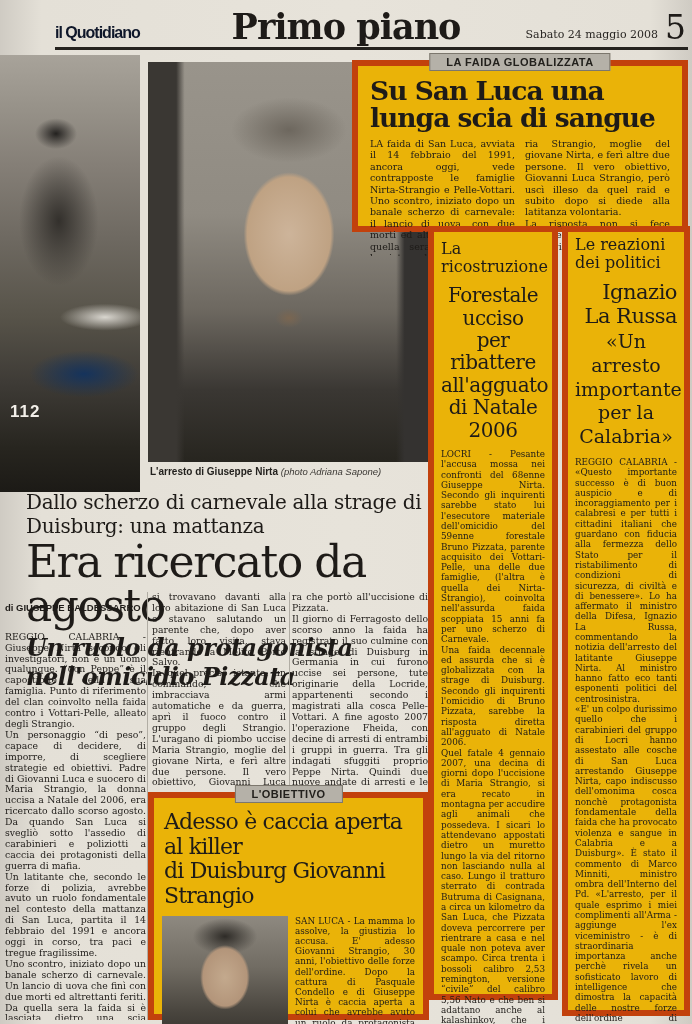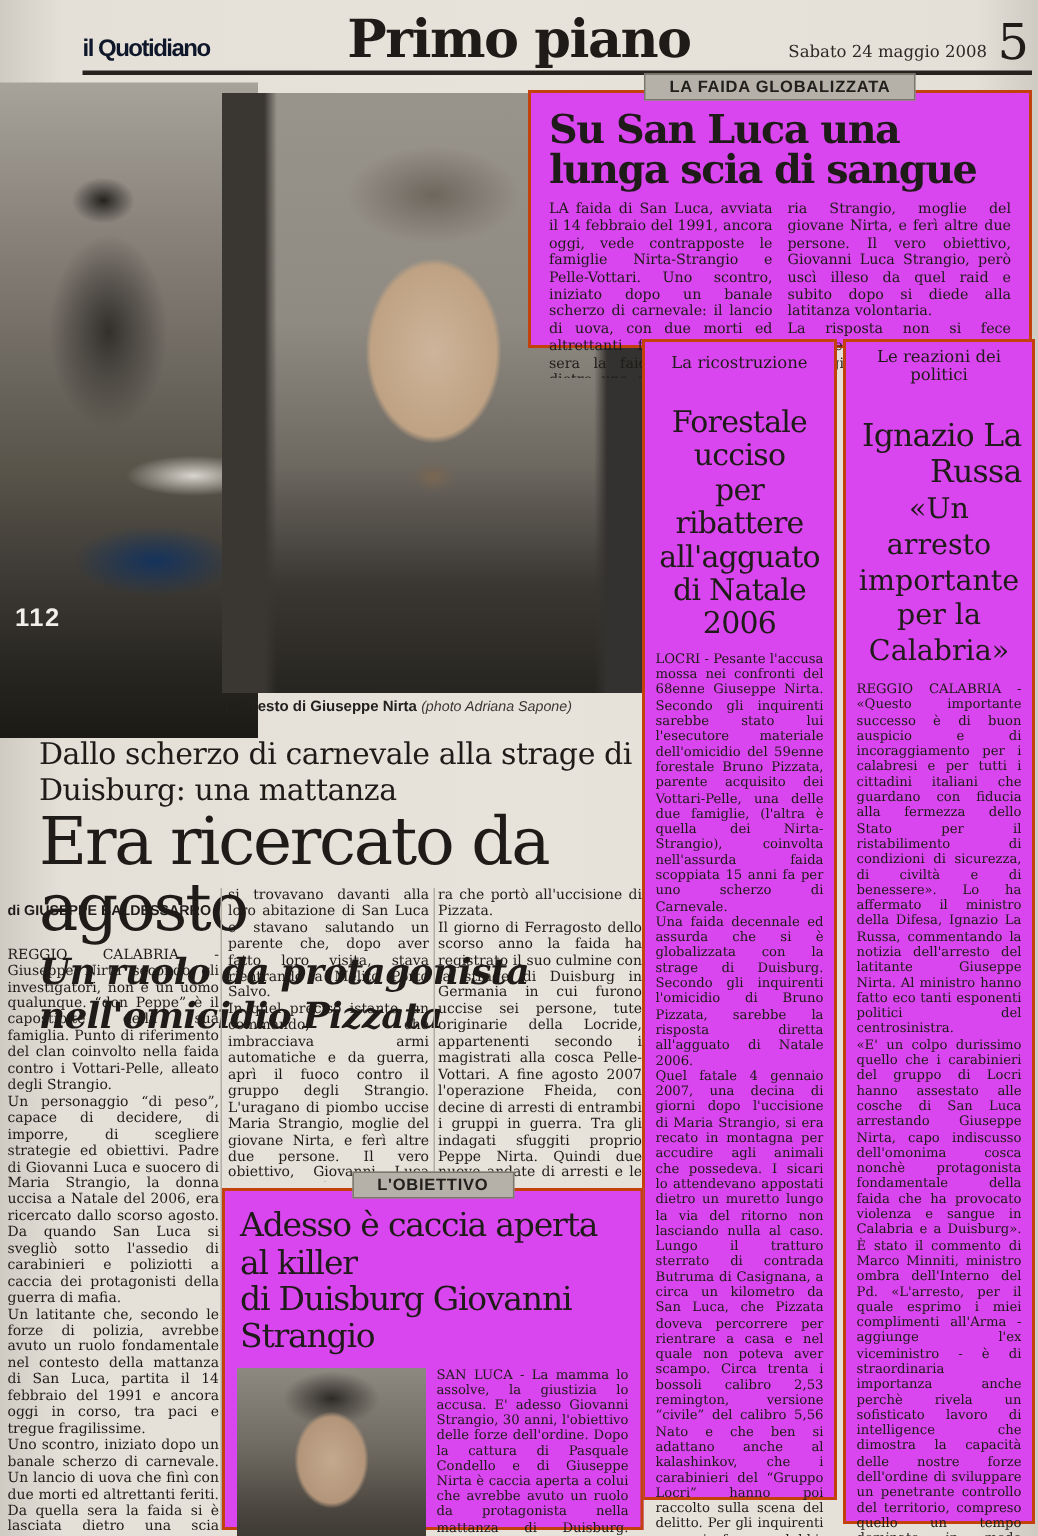--- a/index.html
+++ b/index.html
@@ -16,46 +16,46 @@
   .pagenum{right:6px;top:8px;font-size:33px}
   .head-rule{left:55px;right:4px;top:47px;height:3px;background:#26231f}
   
   .photo{overflow:hidden}
   .photo-left{left:0;top:55px;width:140px;height:437px;
     background:
       radial-gradient(ellipse 30px 22px at 40% 18%,#23211f 0,rgba(0,0,0,0) 70%),
       radial-gradient(ellipse 55px 90px at 42% 38%,#33302c 0,rgba(0,0,0,0) 72%),
       radial-gradient(ellipse 60px 18px at 75% 60%,#d9d6cf 0,rgba(0,0,0,0) 75%),
       radial-gradient(ellipse 70px 30px at 60% 73%,#15335c 0,rgba(0,0,0,0) 78%),
-      linear-gradient(180deg,#a8a39a 0%,#979289 12%,#857f77 25%,#6e6961 42%,#575349 60%,#3e3b36 75%,#27251f 90%,#1c1a16 100%); padding-left: 32px;}
+      linear-gradient(180deg,#a8a39a 0%,#979289 12%,#857f77 25%,#6e6961 42%,#575349 60%,#3e3b36 75%,#27251f 90%,#1c1a16 100%);}
   .badge-112{left:10px;bottom:70px;font-family:"Liberation Sans",sans-serif;font-weight:bold;font-size:17px;color:#f2efe9;letter-spacing:1px}
   .photo-main{left:148px;top:62px;width:282px;height:400px;
     background:
       radial-gradient(ellipse 20px 14px at 50% 64%,#7a6651 0,rgba(0,0,0,0) 70%),
       radial-gradient(ellipse 72px 98px at 50% 43%,#cdb49a 0,#bfa283 58%,rgba(0,0,0,0) 63%),
       radial-gradient(ellipse 85px 48px at 50% 17%,#6d675e 0,rgba(0,0,0,0) 68%),
       linear-gradient(90deg,#3a3733 0,#3a3733 10%,rgba(0,0,0,0) 13%),
       linear-gradient(-90deg,#343230 0,#343230 9%,rgba(0,0,0,0) 12%),
       linear-gradient(180deg,#99948b 0%,#908b82 38%,#6d6860 62%,#3a3733 82%,#27251f 100%);
     z-index:1}
   .caption{left:150px;top:466px;width:280px;font-family:"Liberation Sans",sans-serif;font-size:10px;color:#23211e}
   .caption b{font-weight:bold}
   .caption i{font-style:italic;font-weight:normal;font-size:9.5px;color:#3a3733}
   
-  .nbox{border:2px solid #c2410c;background:#d946ef;box-sizing:border-box;z-index:5}
+  .nbox{border:6px solid #c2410c;background:#eab308;box-sizing:border-box;z-index:5}
   .tab{position:absolute;top:-13px;left:50%;transform:translateX(-50%);background:#b5b1a8;border:1px solid #7c776d;
        font-family:"Liberation Sans",sans-serif;font-weight:bold;font-size:11px;letter-spacing:.5px;
        padding:2px 16px;white-space:nowrap;color:#22201c}
   .box-faida{left:352px;top:60px;width:336px;height:172px}
   .faida-head{margin:12px 12px 7px;font-weight:bold;font-size:26.5px;letter-spacing:-1px;line-height:1}
   .faida-cols{display:flex;gap:10px;margin:0 12px;height:118px;overflow:hidden}
   .faida-cols div{flex:1;font-size:9.5px;line-height:11.4px;text-align:justify;white-space:pre-line}
   .box-ricos{left:428px;top:226px;width:130px;height:774px;padding:8px 7px}
   .box-reaz{left:562px;top:226px;width:128px;height:790px;padding:4px 7px}
-  .kicker-label{text-align:center;font-size:11px;line-height:1.1;margin-bottom:22px}
+  .kicker-label{font-size:16px;line-height:1.1;margin-bottom:9px}
   .box-head{text-align:center;font-size:20px;line-height:1.12;letter-spacing:-.5px;white-space:pre-line;margin-bottom:8px}
   .box-body{font-size:8.8px;line-height:10.3px;text-align:justify;white-space:pre-line;overflow:hidden}
   .box-ricos .box-body{height:590px}
   .box-reaz .box-body{height:620px}
   .reaz-name{text-align:right;font-size:21px;letter-spacing:-.5px;margin:2px 0 2px}
   .reaz-quote{text-align:center;font-size:19px;line-height:1.25;white-space:pre-line;margin-bottom:8px}
   
   .main-head-block{left:26px;top:490px;width:404px}
   .kicker{font-size:20px;letter-spacing:-.3px}
   .main-headline{font-weight:normal;font-size:44px;letter-spacing:-1.5px;line-height:1;margin-top:2px}

